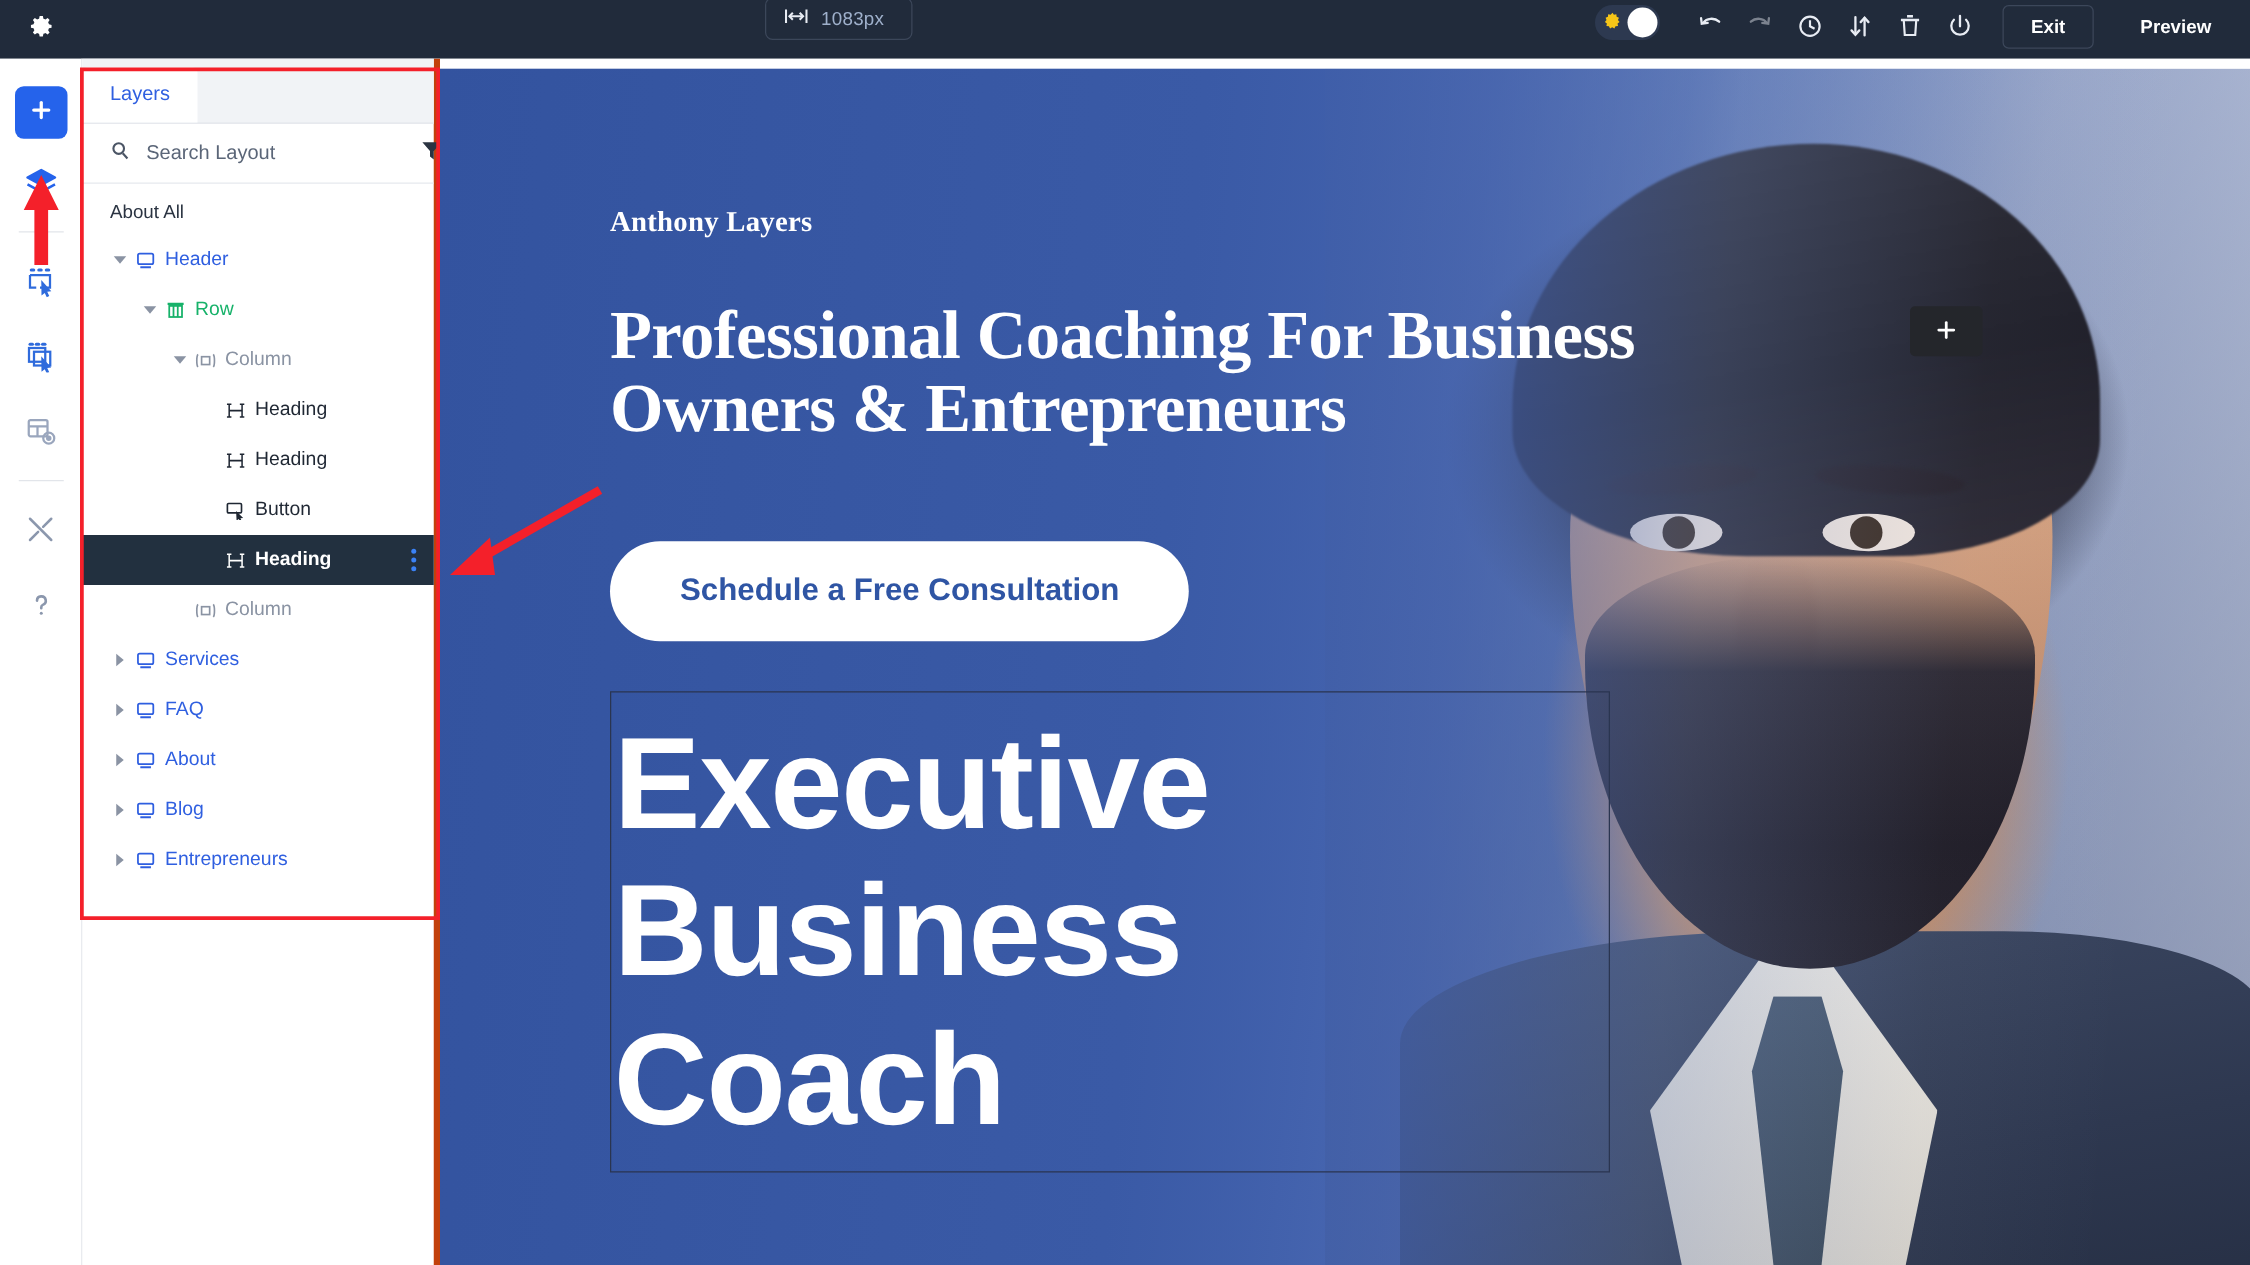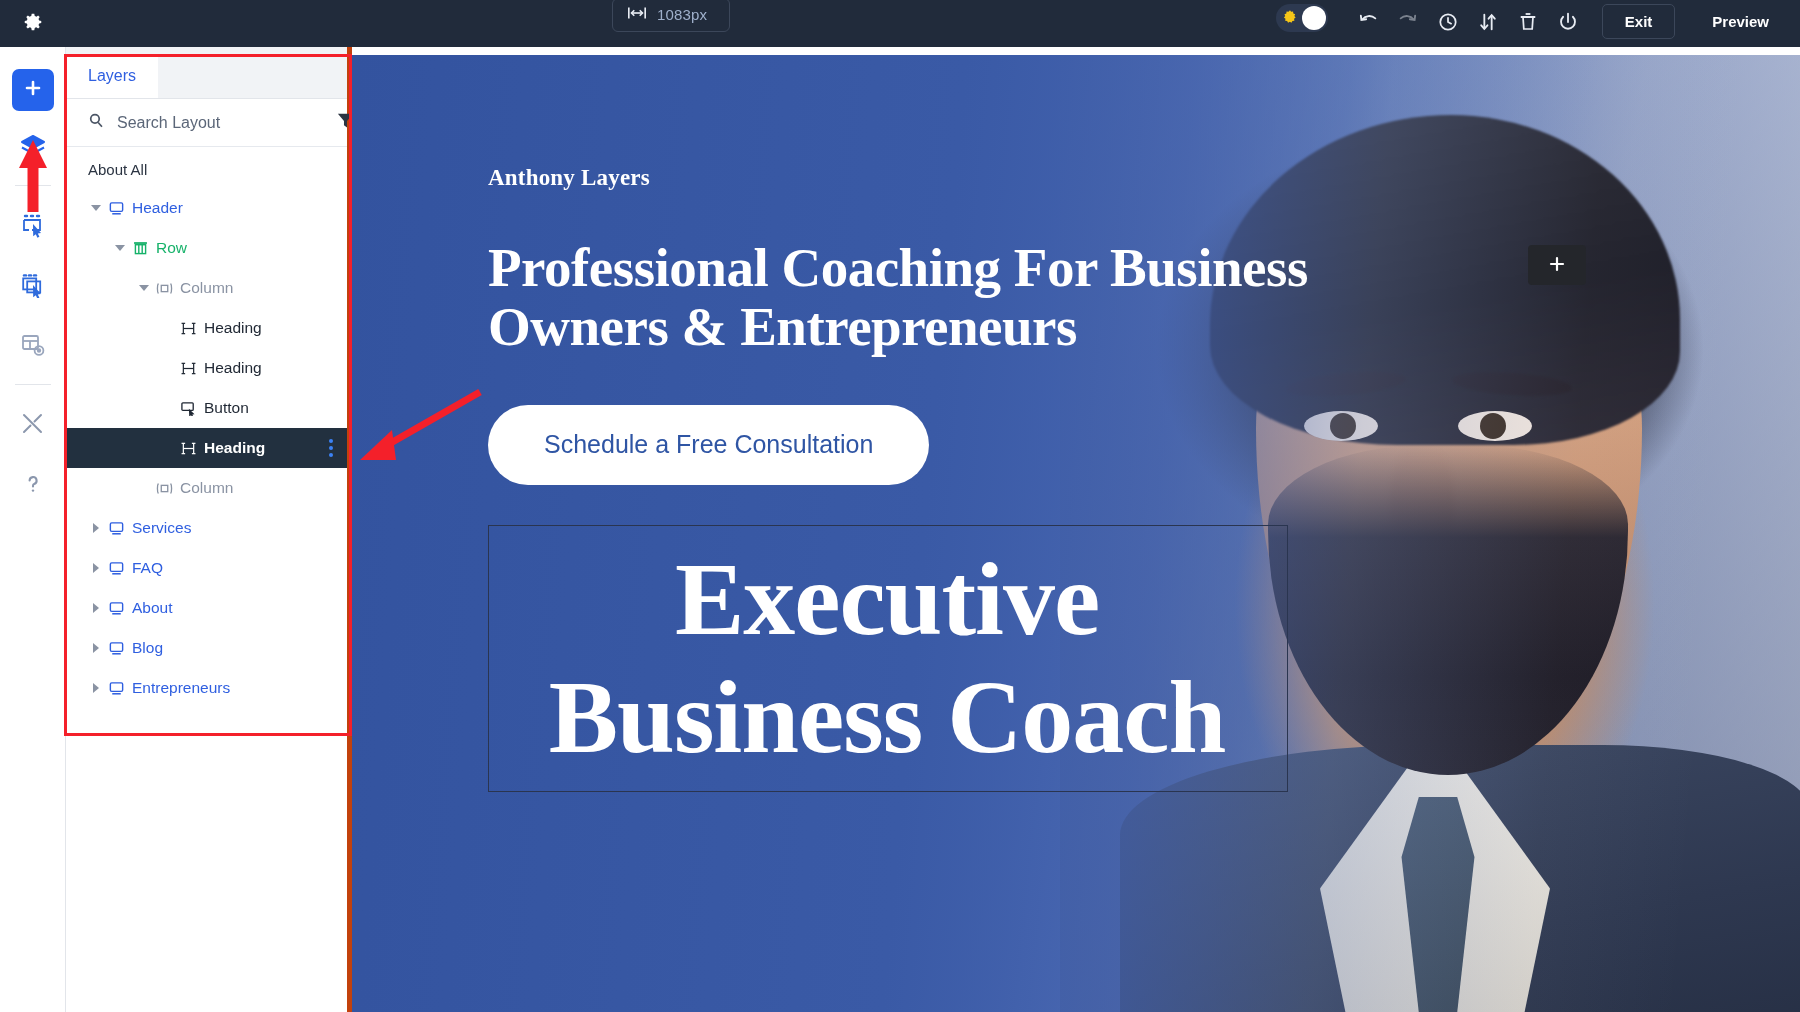--- a/index.html
+++ b/index.html
@@ -200,30 +200,30 @@
   .eyebrow{
     font-family:"Liberation Serif", serif; font-weight:bold;
     font-size:23px; color:#ffffff; letter-spacing:.2px;
   }
   .h1{
     font-family:"Liberation Serif", serif; font-weight:bold;
     font-size:55px; line-height:1.07; color:#ffffff; margin-top:48px;
     letter-spacing:-.5px;
   }
   .cta{
-    margin-top:48px; display:inline-flex; align-items:center; justify-content:center;
+    margin-top:76px; display:inline-flex; align-items:center; justify-content:center;
     height:80px; padding:0 56px; background:#fff; border-radius:42px;
-    color:#2f55a4; font-size:25px; font-weight:normal; cursor:pointer;
+    color:#2f55a4; font-size:25px; font-weight:bold; cursor:pointer;
   }
   .h2box{
     margin-top:40px; width:800px; border:1px solid #2a3550; padding:14px 4px 14px 2px;
   }
   .h2{
-    font-family:Liberation Serif, serif; font-weight:bold;
-    font-size:104px; line-height:1.14; color:#ffffff; letter-spacing:-1px;text-align:center;
+    font-family:Liberation Sans, sans-serif; font-weight:bold;
+    font-size:104px; line-height:1.14; color:#ffffff; letter-spacing:-1px;
   }
   .addbtn{
     position:absolute; left:1176px; top:190px; width:58px;height:40px;
     background:#24262b; border-radius:4px; display:flex;align-items:center;
     justify-content:center; color:#fff; font-size:26px; cursor:pointer; z-index:9;
   }
 </style>
 </head>
 <body>
 

